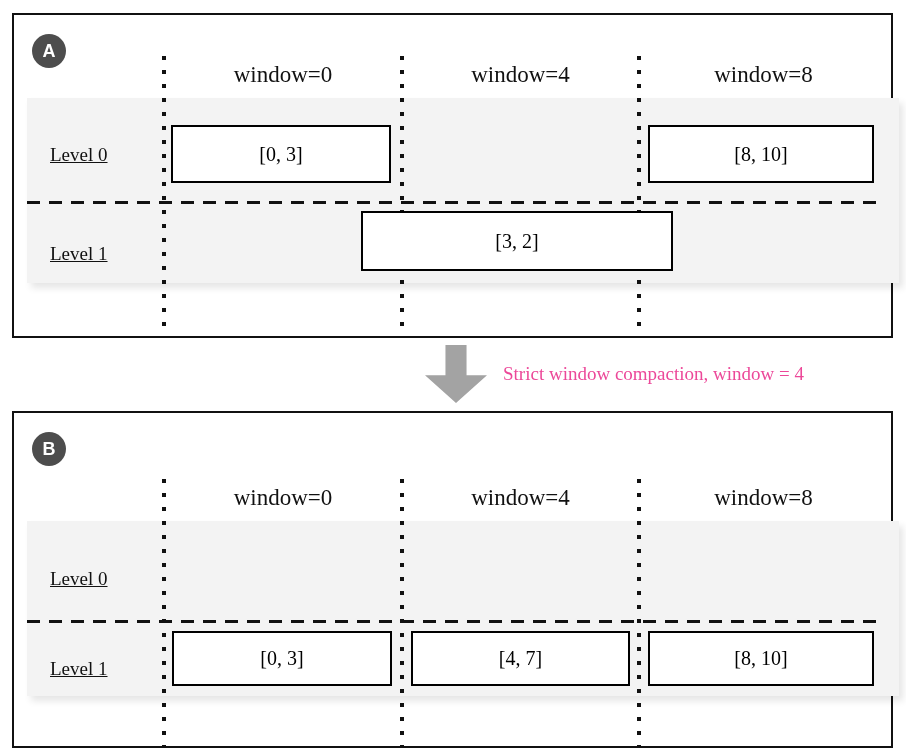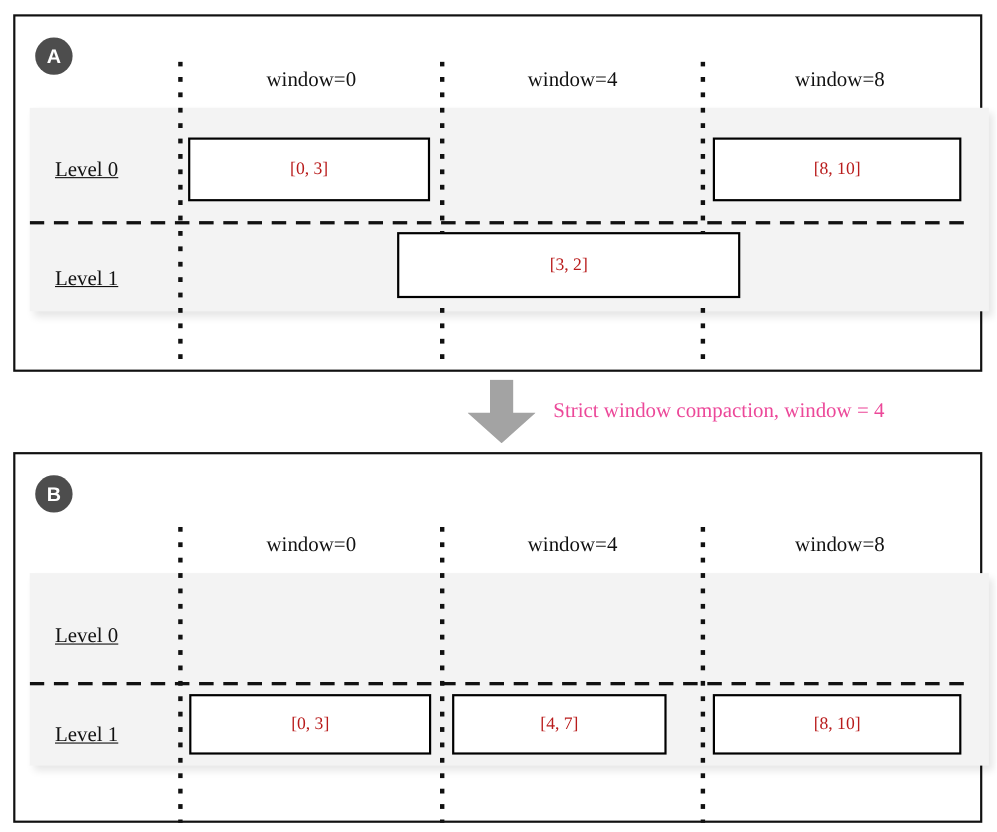--- a/index.html
+++ b/index.html
@@ -60,21 +60,21 @@
     height: 3px;
     background-image: linear-gradient(to right, #111111 0px, #111111 13px, rgba(0,0,0,0) 13px, rgba(0,0,0,0) 22px);
     background-size: 22px 3px;
     background-repeat: repeat-x;
   }
 
   
   .col-head {
     position: absolute;
     text-align: center;
-    font-size: 19px;
+    font-size: 23px;
     color: #111111;
     white-space: nowrap;
   }
 
   
   .level-label {
     position: absolute;
     font-size: 19px;
     color: #111111;
     white-space: nowrap;
@@ -82,22 +82,22 @@
   }
 
   
   .ibox {
     position: absolute;
     background: #ffffff;
     border: 2.5px solid #000000;
     display: flex;
     align-items: center;
     justify-content: center;
-    font-size: 16px;
-    color: #b91c1c;
+    font-size: 20px;
+    color: #000000;
     white-space: nowrap;
   }
 
   
   #arrow-wrap { position: absolute; left: 425px; top: 345px; width: 62px; height: 58px; }
   #arrow-shape {
     width: 62px; height: 58px;
     background: #a3a3a3;
     clip-path: polygon(33% 0%, 67% 0%, 67% 52%, 100% 52%, 50% 100%, 0% 52%, 33% 52%);
   }
@@ -160,17 +160,17 @@
     <div class="col-head" style="left:152px; top:72px; width:234px;">window=0</div>
     <div class="col-head" style="left:390px; top:72px; width:233px;">window=4</div>
     <div class="col-head" style="left:627px; top:72px; width:245px;">window=8</div>
 
     <div class="hline" style="left:13px; top:207px; width:855px;"></div>
 
     <div class="level-label" style="left:36px; top:155px;">Level 0</div>
     <div class="level-label" style="left:36px; top:245px;">Level 1</div>
 
     <div class="ibox" style="left:158px; top:218px; width:220px; height:55px;">[0, 3]</div>
-    <div class="ibox" style="left:397px; top:218px; width:195px; height:55px;">[4, 7]</div>
+    <div class="ibox" style="left:397px; top:218px; width:219px; height:55px;">[4, 7]</div>
     <div class="ibox" style="left:634px; top:218px; width:226px; height:55px;">[8, 10]</div>
   </div>
 
 </div>
 
 </body></html>

